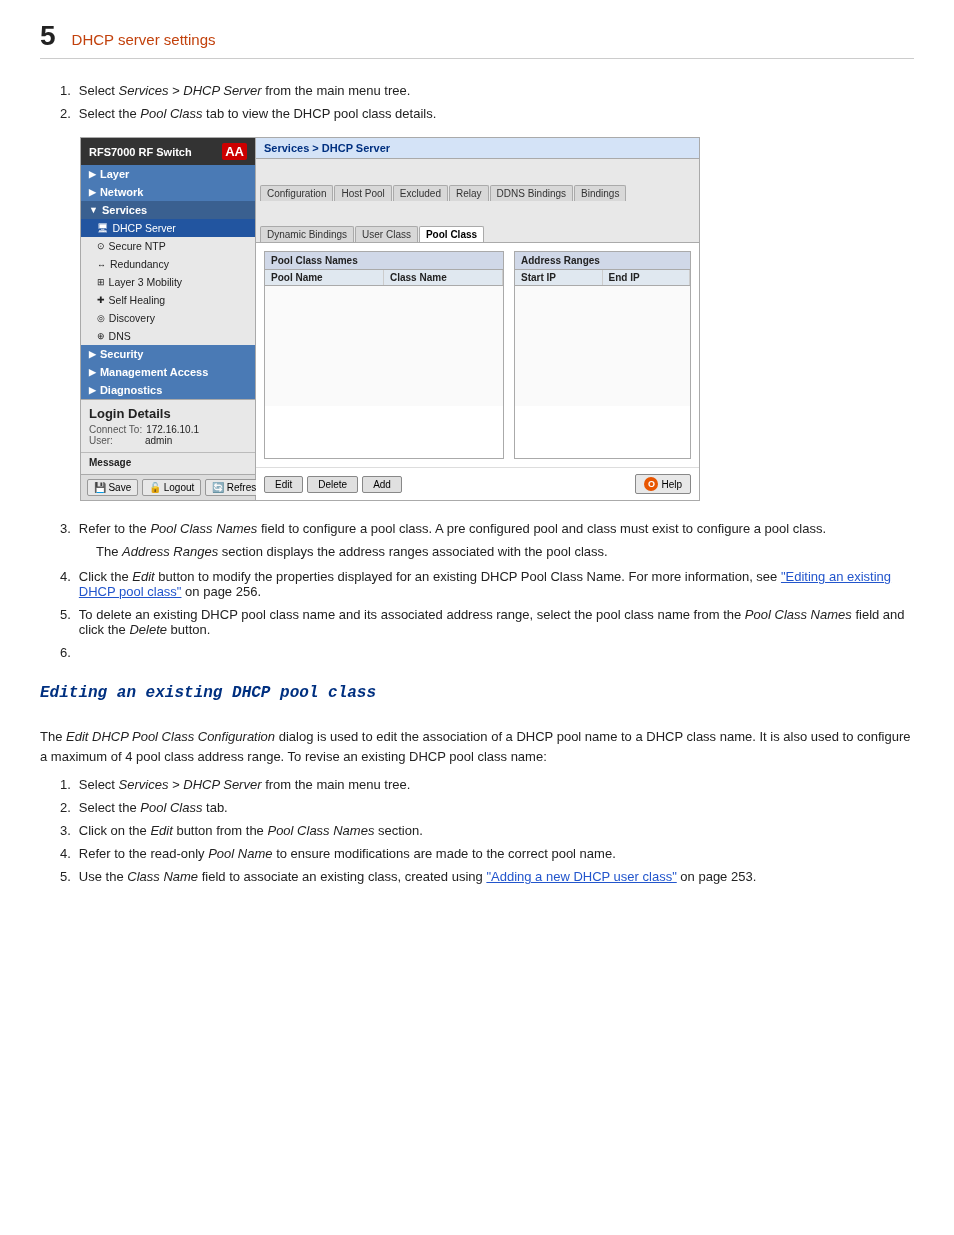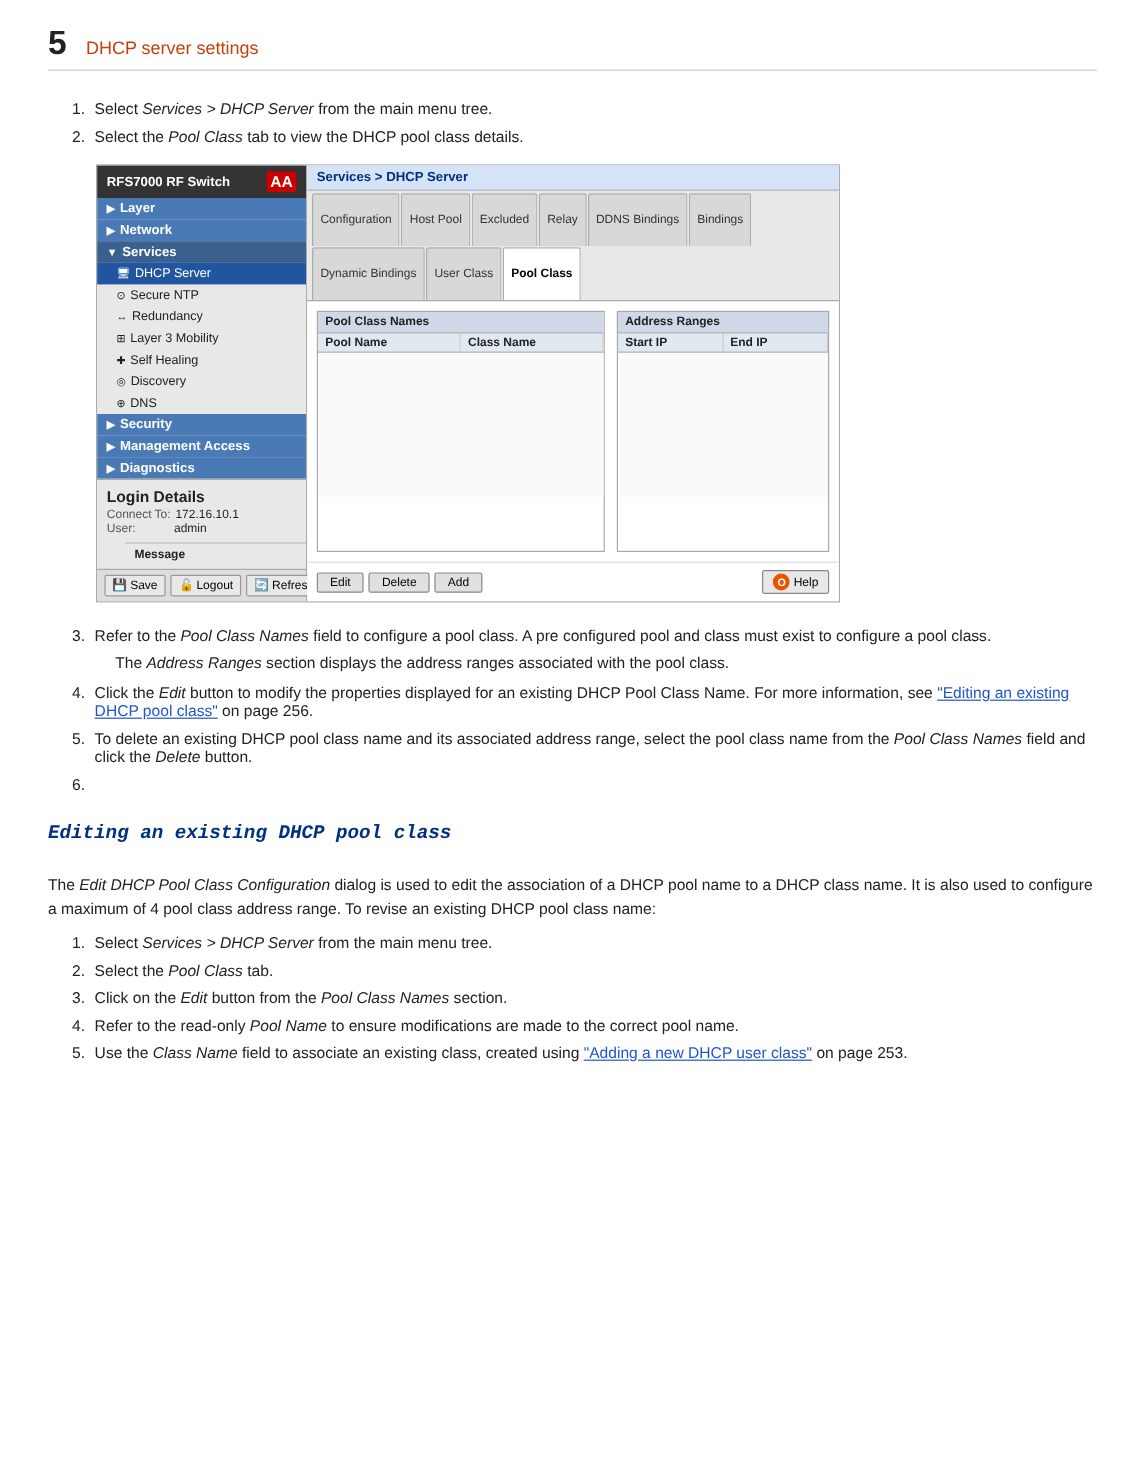--- a/index.html
+++ b/index.html
@@ -109,21 +109,20 @@
     .login-section .login-row {
       display: flex;
       gap: 4px;
     }
     .login-section .login-label { color: #555; min-width: 52px; }
     .login-section .login-value { color: #222; }
     .message-section {
       padding: 4px 8px;
       font-size: 10px;
       border-top: 1px solid #bbb;
-      margin-left: 23px;
     }
     .message-title { font-weight: bold; margin-bottom: 2px; }
     .bottom-toolbar {
       border-top: 1px solid #aaa;
       background: #ddd;
       display: flex;
       align-items: center;
       gap: 4px;
       padding: 4px 6px;
     }
@@ -157,27 +156,28 @@
     .tab-bar {
       background: #e8e8e8;
       border-bottom: 1px solid #aaa;
       padding: 2px 4px 0;
       display: flex;
       flex-wrap: wrap;
       gap: 1px;
       font-size: 10px;
     }
     .tab {
-      padding: 16px 6px;
+      padding: 2px 6px;
       border: 1px solid #aaa;
       border-bottom: none;
       background: #d8d8d8;
       cursor: pointer;
       color: #333;
       border-radius: 2px 2px 0 0;
+      margin-top: 24px;
     }
     .tab.active {
       background: #fff;
       font-weight: bold;
       color: #000;
     }
     .panel-content {
       flex: 1;
       display: flex;
       gap: 0;

